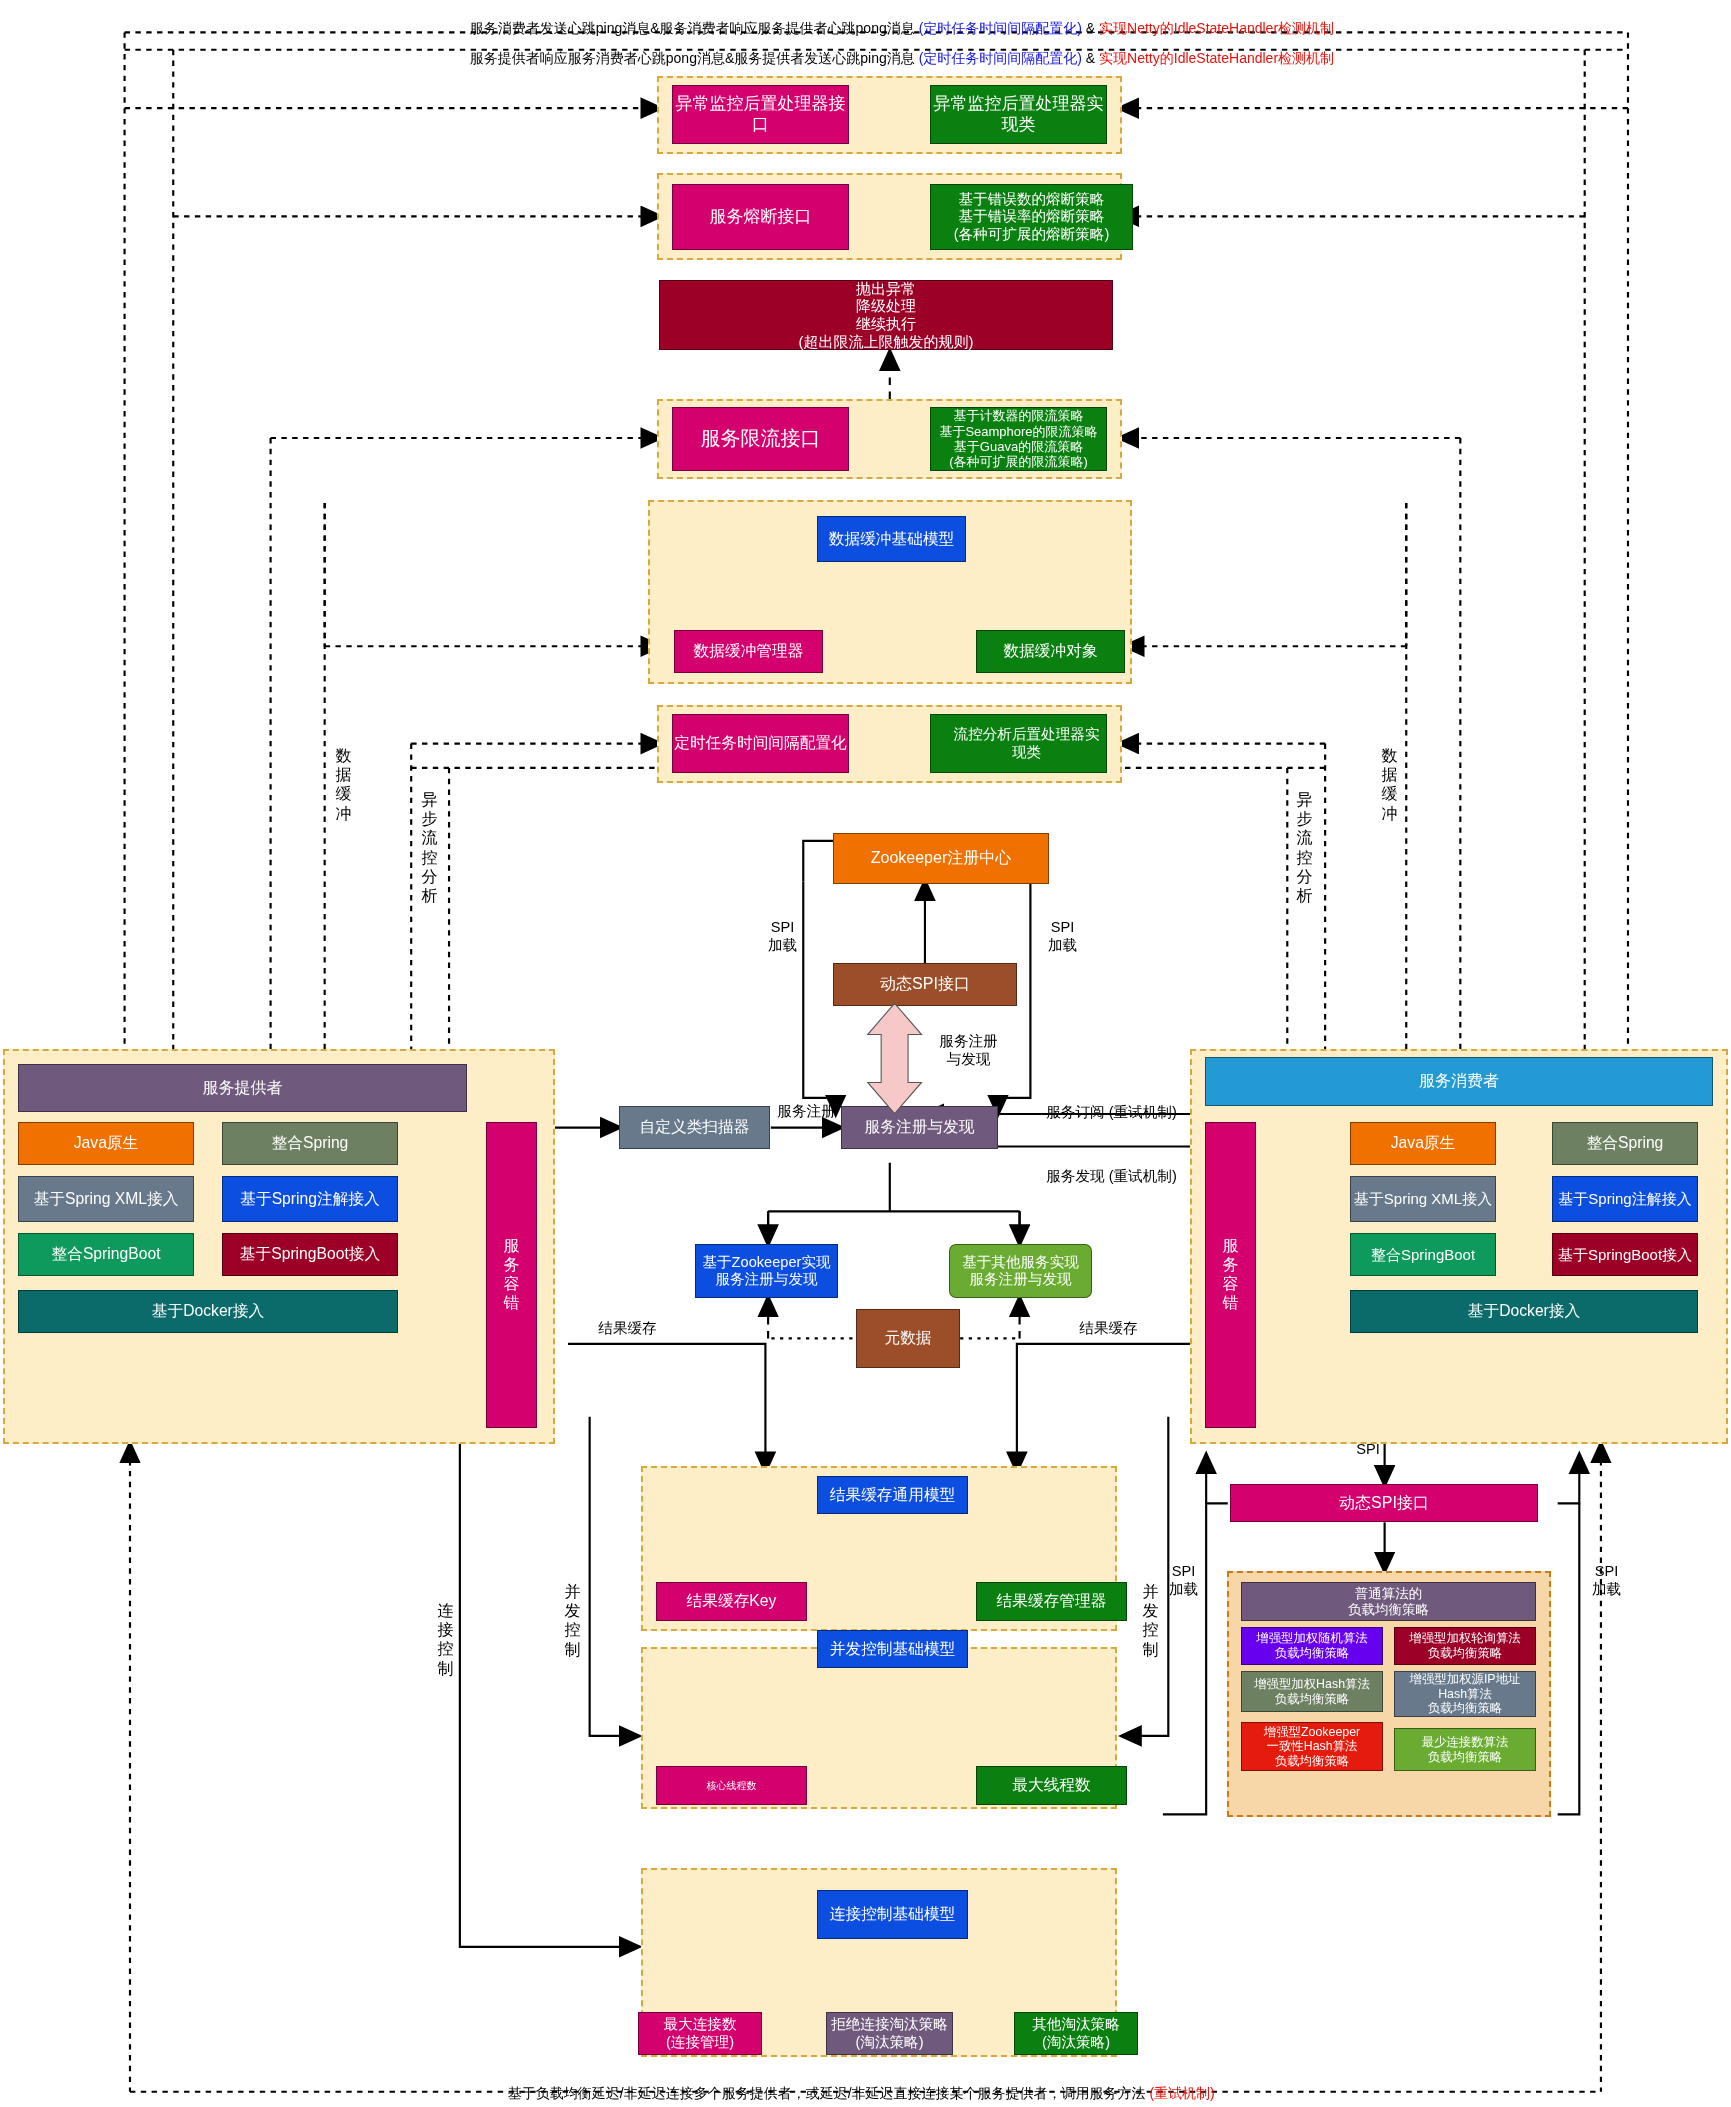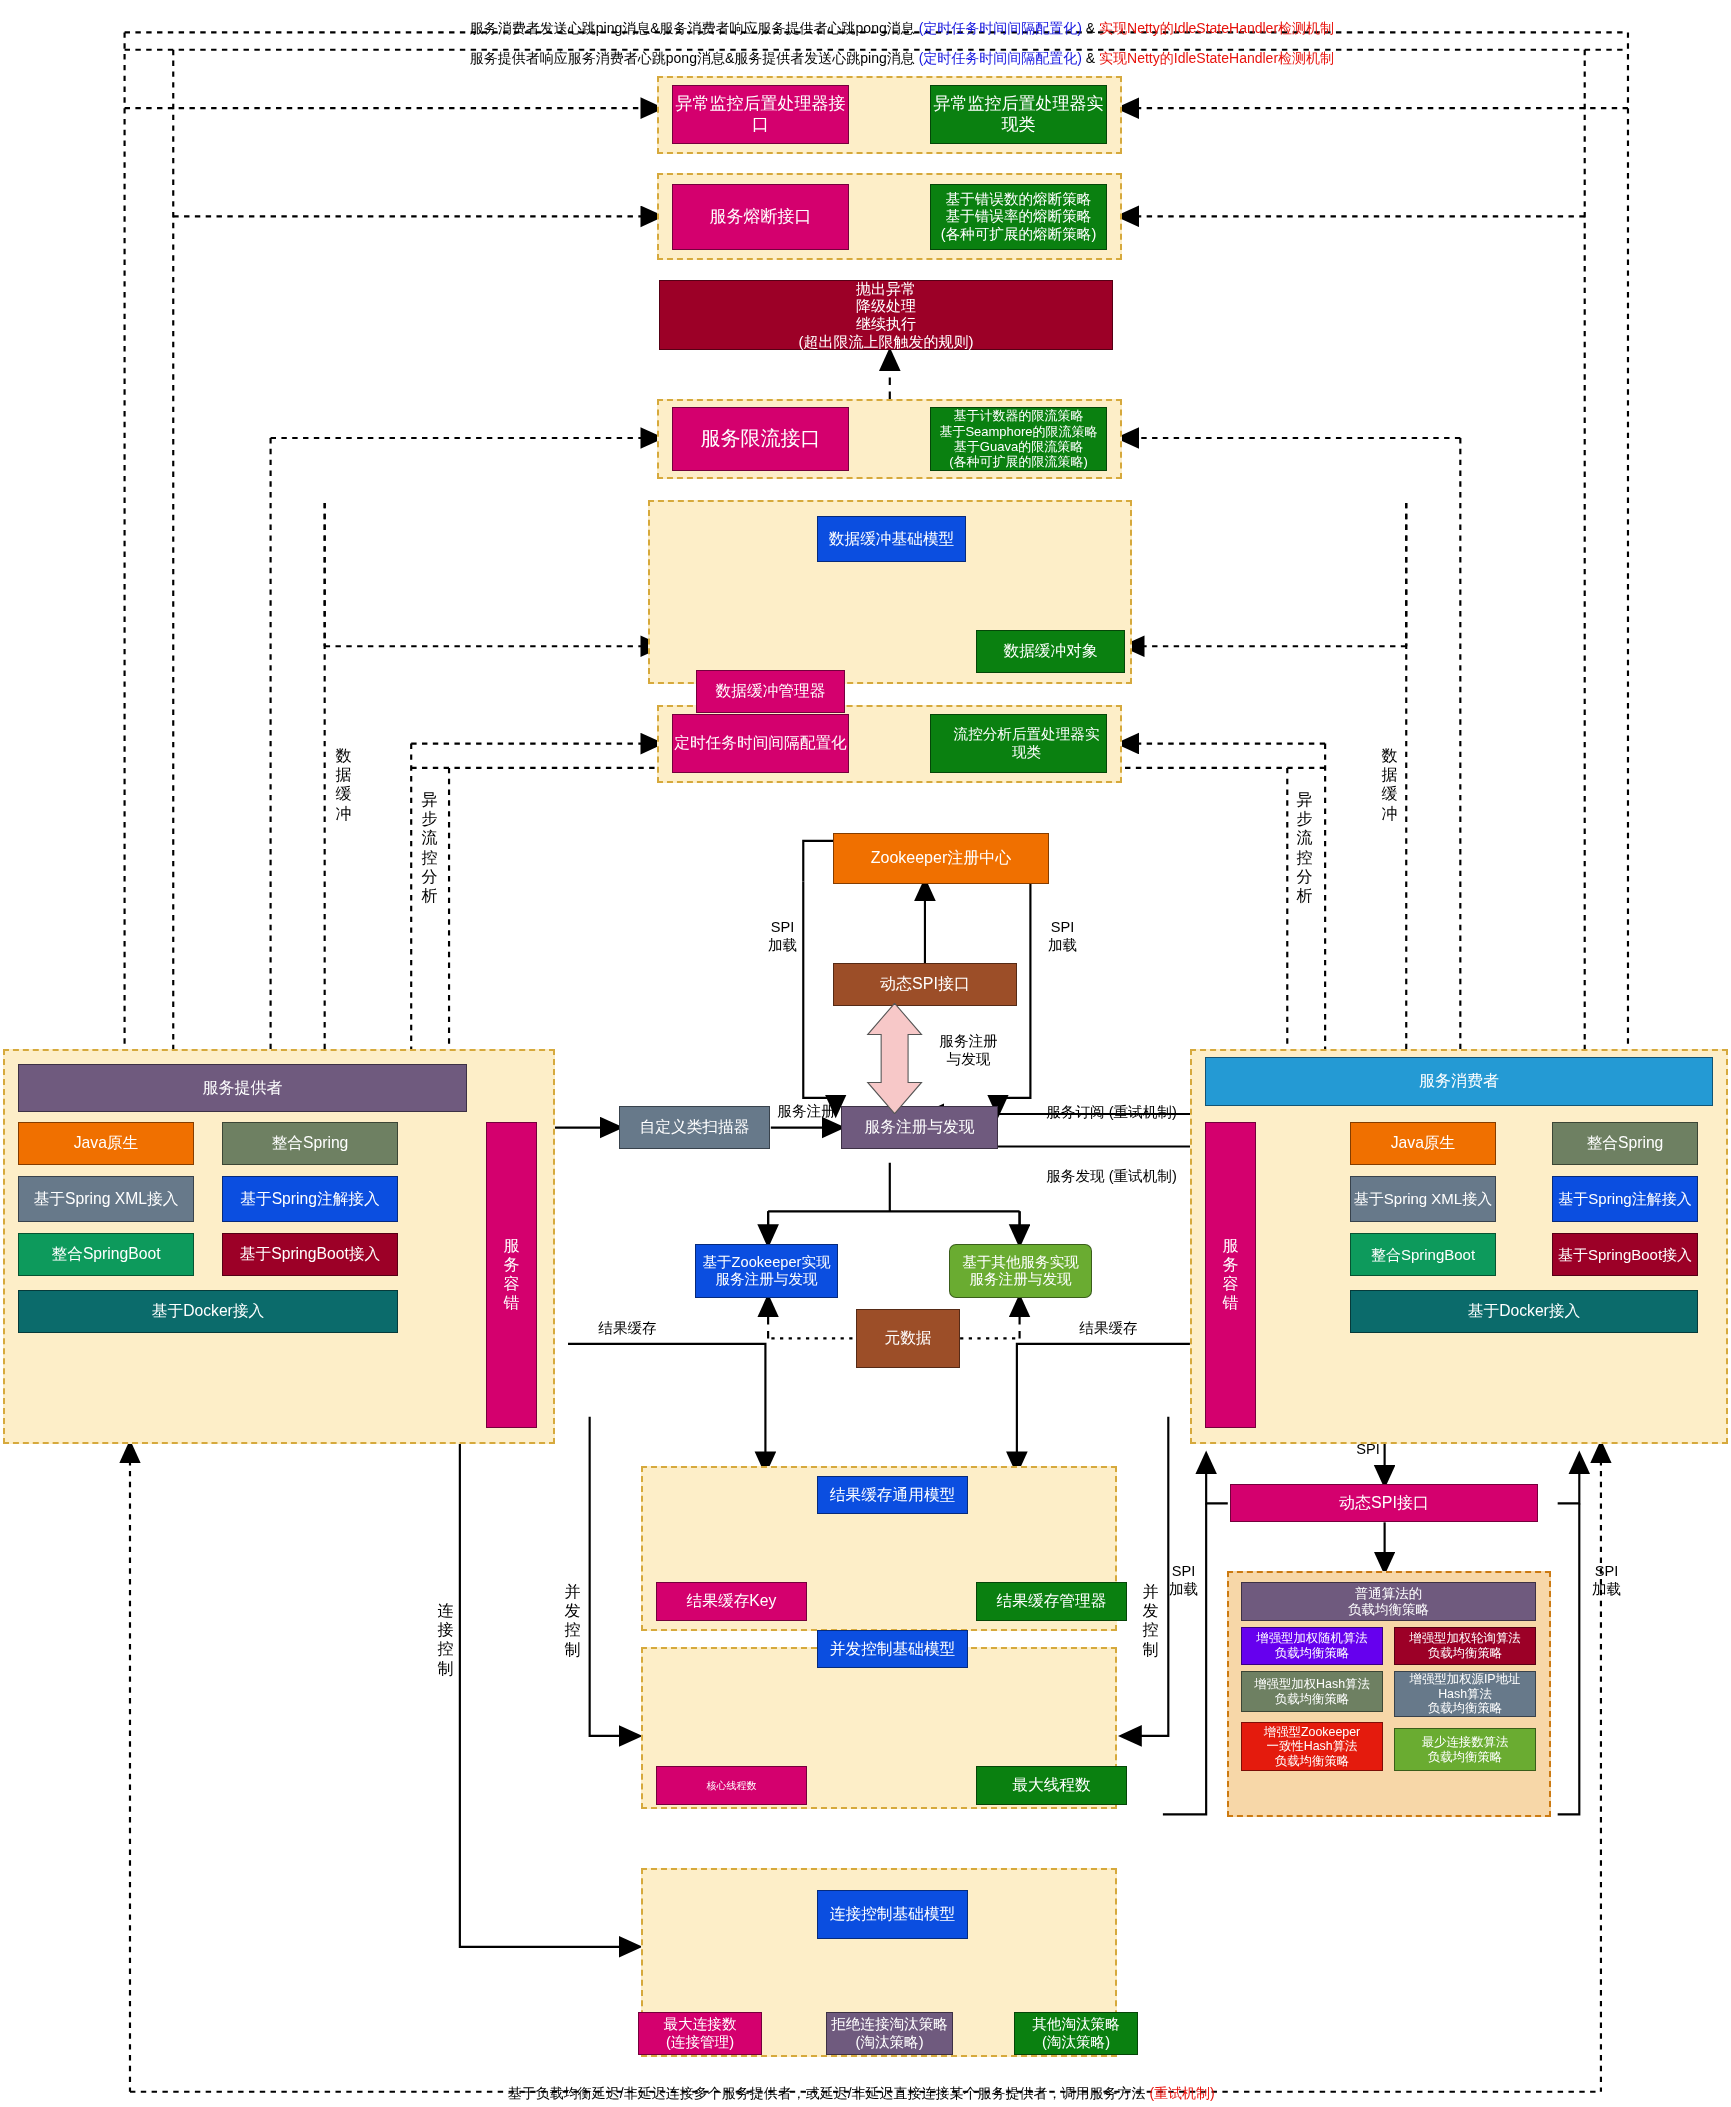--- a/index.html
+++ b/index.html
@@ -184,39 +184,39 @@
 <div class="hdr" style="left:462px; top:34px;">
   <span>服务提供者响应服务消费者心跳pong消息&amp;服务提供者发送心跳ping消息 </span><span class="b">(定时任务时间间隔配置化)</span><span> &amp; </span><span class="r">实现Netty的IdleStateHandler检测机制</span>
 </div>
 
 <div class="grp" style="left:657px; top:76px; width:465px; height:78px;"></div>
 <div class="box c-pink" style="left:672px; top:85px; width:177px; height:59px; font-size:17px;">异常监控后置处理器接口</div>
 <div class="box c-green" style="left:930px; top:85px; width:177px; height:59px; font-size:17px;">异常监控后置处理器实现类</div>
 
 <div class="grp" style="left:657px; top:173px; width:465px; height:87px;"></div>
 <div class="box c-pink" style="left:672px; top:184px; width:177px; height:66px; font-size:17px;">服务熔断接口</div>
-<div class="box c-green" style="left:930px; top:184px; width:177px; height:66px; font-size:14.6px;">基于错误数的熔断策略
+<div class="box c-green" style="left:930px; top:184px; width:203px; height:66px; font-size:14.6px;">基于错误数的熔断策略
 基于错误率的熔断策略
 (各种可扩展的熔断策略)</div>
 
 <div class="box c-darkred" style="left:659px; top:280px; width:454px; height:70px; font-size:15px;">抛出异常
 降级处理
 继续执行
 (超出限流上限触发的规则)</div>
 
 <div class="grp" style="left:657px; top:399px; width:465px; height:80px;"></div>
 <div class="box c-pink" style="left:672px; top:407px; width:177px; height:64px; font-size:20px;">服务限流接口</div>
 <div class="box c-green" style="left:930px; top:407px; width:177px; height:64px; font-size:13px;">基于计数器的限流策略
 基于Seamphore的限流策略
 基于Guava的限流策略
 (各种可扩展的限流策略)</div>
 
 <div class="grp" style="left:648px; top:500px; width:484px; height:184px;"></div>
 <div class="box c-blue" style="left:817px; top:516px; width:149px; height:46px; font-size:15.7px;">数据缓冲基础模型</div>
-<div class="box c-pink" style="left:696px; top:630px; width:149px; height:43px; font-size:15.7px;margin-top:40px;">数据缓冲管理器</div>
+<div class="box c-pink" style="left:674px; top:630px; width:149px; height:43px; font-size:15.7px;">数据缓冲管理器</div>
 <div class="box c-green" style="left:976px; top:630px; width:149px; height:43px; font-size:15.7px;">数据缓冲对象</div>
 
 <div class="grp" style="left:657px; top:705px; width:465px; height:78px;"></div>
 <div class="box c-pink" style="left:672px; top:714px; width:177px; height:59px; font-size:15.7px;">定时任务时间间隔配置化</div>
 <div class="box c-green" style="left:930px; top:714px; width:177px; height:59px; font-size:14.6px;padding-left:16px;">流控分析后置处理器实现类</div>
 
 <div class="box c-orange" style="left:833px; top:833px; width:216px; height:51px; font-size:16px;">Zookeeper注册中心</div>
 <div class="box c-brown" style="left:833px; top:963px; width:184px; height:43px; font-size:16px;">动态SPI接口</div>
 
 <svg style="position:absolute;left:865px;top:1003px;width:70px;height:111px;z-index:5;" viewBox="0 0 130 205" width="70" height="111">

